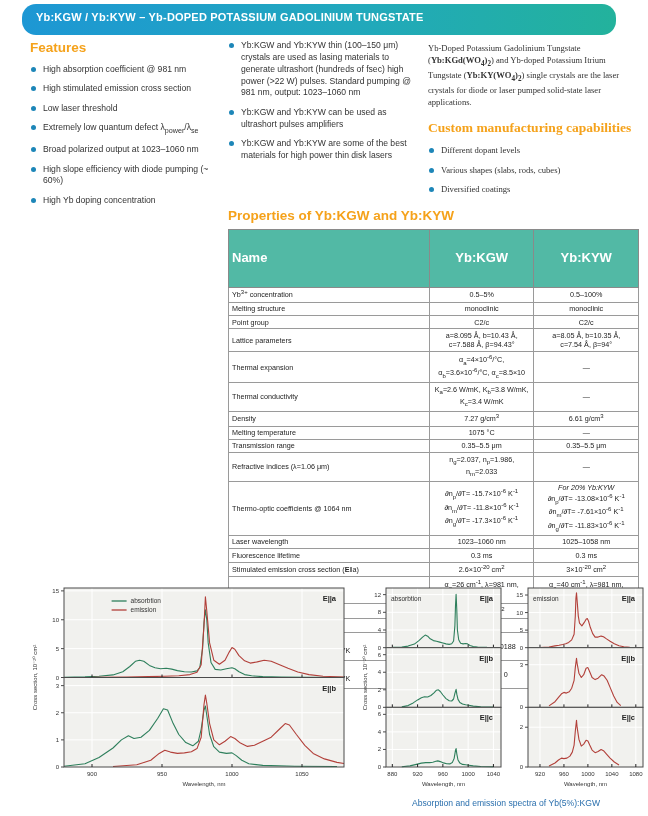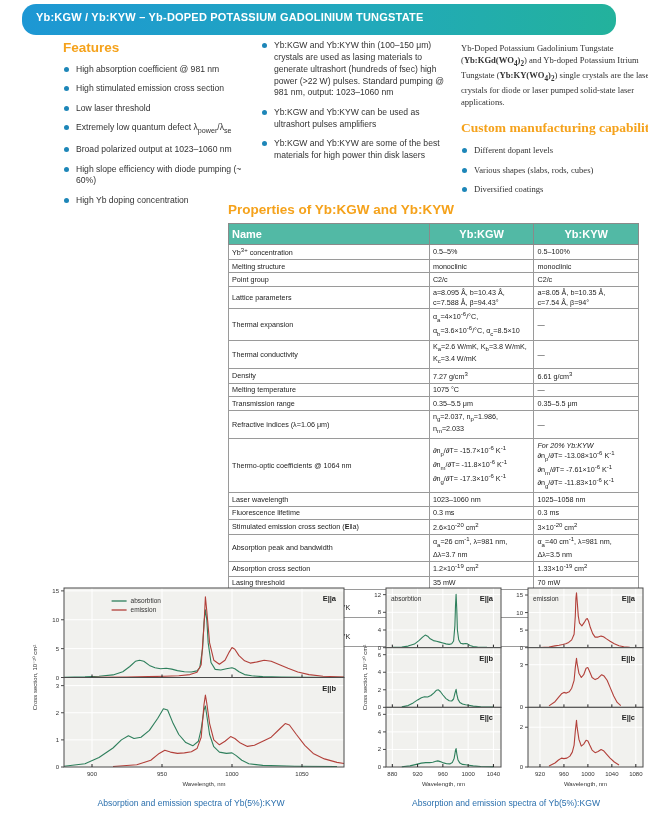--- a/index.html
+++ b/index.html
@@ -7,39 +7,39 @@
   body {
     width:648px; height:816px; background:#ffffff; position:relative; overflow:hidden;
     font-family:"Liberation Sans","DejaVu Sans",sans-serif; color:#333;
   }
   .banner {
     position:absolute; top:4px; left:22px; width:594px; height:31px;
     border-radius:14px; background:linear-gradient(90deg,#1d97d4 0%,#21a8bd 55%,#23b29c 100%);
     color:#fff; font-weight:bold; font-size:11px; line-height:27px;
     padding-left:14px; letter-spacing:.2px; white-space:nowrap;
   }
-  .col { position:absolute; top:40px;margin-left:33px; }
+  .col { position:absolute; top:40px; }
   .col-features { left:30px;  width:184px; }
   .col-apps     { left:228px; width:194px; }
   .col-right    { left:428px; width:212px;font-family:Liberation Serif, serif; }
   h2.section { color:#f5a21b; font-size:13.5px; font-weight:bold; margin:0 0 9px 0; }
   ul.bullets { list-style:none; margin:0; padding:0; }
   ul.bullets li { position:relative; padding-left:13px; margin-bottom:7.5px; font-size:8.6px; line-height:1.38; color:#333; }
   ul.bullets li::before { content:""; position:absolute; left:1px; top:3px; width:5px; height:5px; border-radius:50%; background:#1d86b8; }
   .intro { font-size:8.6px; line-height:1.42; color:#333; margin:2px 0 12px 0; }
   .col-right h2.section { margin-top:2px; }
 
-  .table-section { position:absolute; left:228px; top:202px; width:411px; }
+  .table-section { position:absolute; left:228px; top:208px; width:411px; }
   .table-section h2.section { margin-bottom:6px; }
   table.props { border-collapse:collapse; width:100%; table-layout:fixed; }
   .props th, .props td { border:1px solid #9a9a9a; font-size:7.2px; padding:1.5px 3px; color:#222; line-height:1.3; }
-  .props th { background:#52b9a5; color:#fff; text-align:center; font-size:11px; padding:3px 3px; border-color:#8a8a8a; }
+  .props th { background:#52b9a5; color:#fff; text-align:center; font-size:13px; padding:20px 3px; border-color:#8a8a8a; }
   .props th.name-col { text-align:left; width:49%; }
   .props td.name { text-align:left; }
-  .props td.val { text-align:left; }
+  .props td.val { text-align:center; }
 
   .charts { position:absolute; left:26px; top:581px; width:600px; }
   .chart-block { position:absolute; top:0; }
   .chart-kyw { left:4px; width:322px; }
   .chart-kgw { left:334px; width:292px; }
   .chart-row { display:flex; flex-direction:row; }
   .chart-caption { color:#2a6fad; font-size:8.6px; text-align:center; margin-top:3px; }
   svg text { font-family:"Liberation Sans","DejaVu Sans",sans-serif; }
 </style>
 </head>
@@ -245,21 +245,20 @@
           <text x="132" y="195" text-anchor="middle" font-size="6" fill="#333">950</text>
           <text x="202" y="195" text-anchor="middle" font-size="6" fill="#333">1000</text>
           <text x="272" y="195" text-anchor="middle" font-size="6" fill="#333">1050</text>
           <text x="174" y="205" text-anchor="middle" font-size="6" fill="#333">Wavelength, nm</text>
           <text transform="translate(7 96.5) rotate(-90)" text-anchor="middle" font-size="6" fill="#333">Cross section, 10⁻²⁰ cm²</text>
           <line x1="81.6" y1="20" x2="96.6" y2="20" stroke="#2e7f5c" stroke-width="1.3"></line>
           <text x="100.6" y="22" font-size="6.5" fill="#333">absorbtion</text>
           <line x1="81.6" y1="29" x2="96.6" y2="29" stroke="#b2403a" stroke-width="1.3"></line>
           <text x="100.6" y="31" font-size="6.5" fill="#333">emission</text>
         </svg></div>
-    <div class="chart-caption">Absorption and emission spectra of Yb(5%):KYW</div>
   </div>
   <div class="chart-block chart-kgw">
     <div class="chart-row">
       <div id="chart-kgw-abs"><svg width="146" height="210" viewBox="0 0 146 210">
             <rect x="26" y="7" width="115" height="59.666666666666664" fill="#f1f1ee"></rect>
             <line x1="32.31868131868132" y1="7" x2="32.31868131868132" y2="66.66666666666666" stroke="#ffffff" stroke-width="1"></line>
             <line x1="57.5934065934066" y1="7" x2="57.5934065934066" y2="66.66666666666666" stroke="#ffffff" stroke-width="1"></line>
             <line x1="82.86813186813187" y1="7" x2="82.86813186813187" y2="66.66666666666666" stroke="#ffffff" stroke-width="1"></line>
             <line x1="108.14285714285714" y1="7" x2="108.14285714285714" y2="66.66666666666666" stroke="#ffffff" stroke-width="1"></line>
             <line x1="133.41758241758242" y1="7" x2="133.41758241758242" y2="66.66666666666666" stroke="#ffffff" stroke-width="1"></line>

